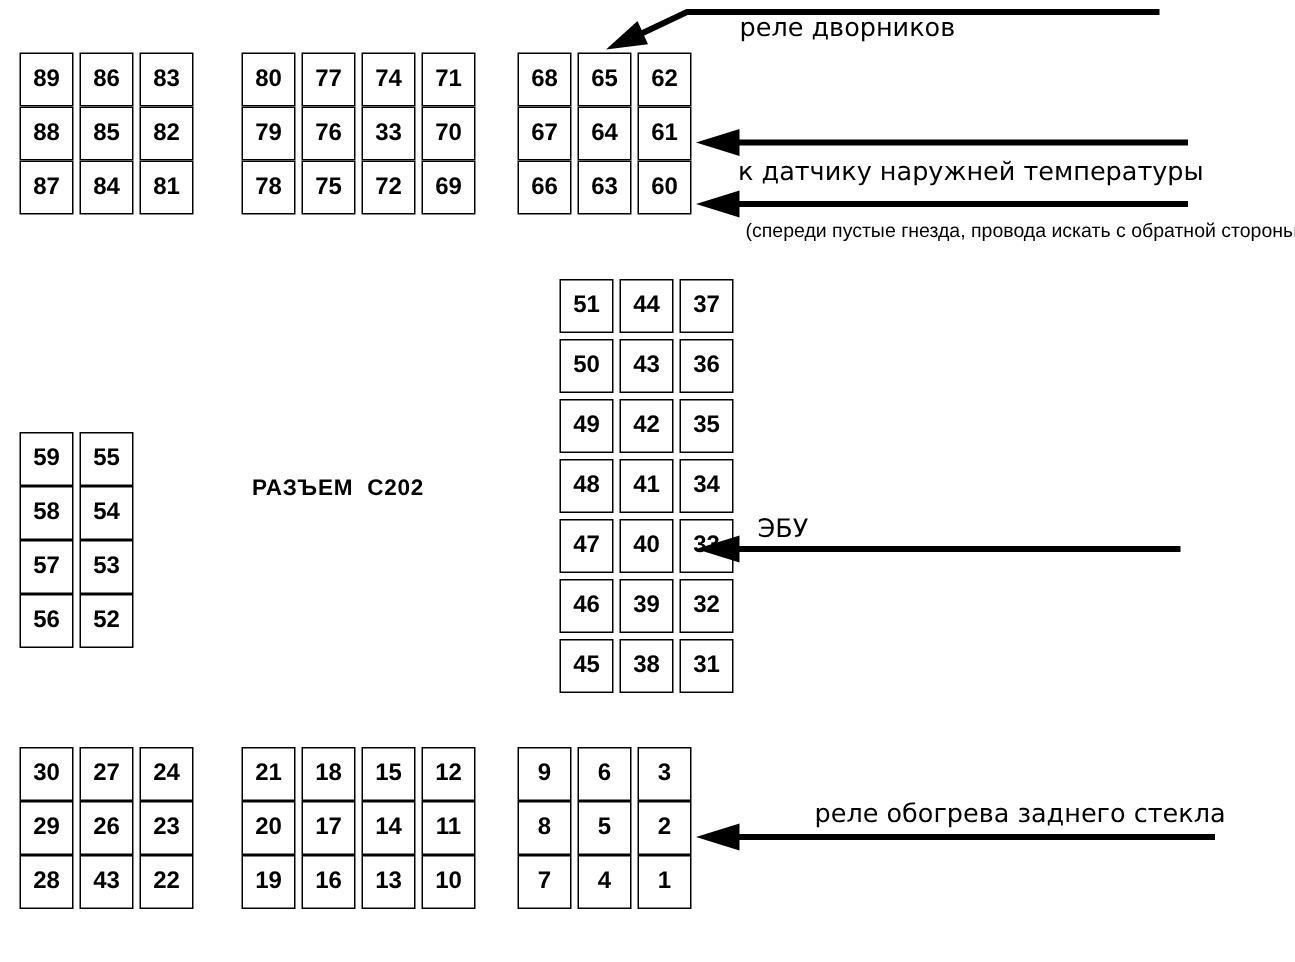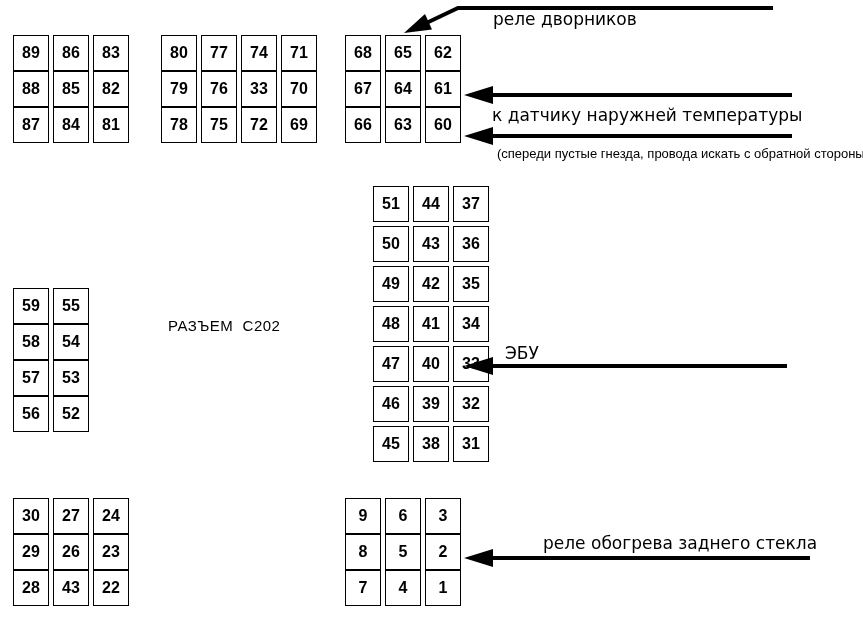--- a/index.html
+++ b/index.html
@@ -30,21 +30,21 @@
   }
   .label{
     position:absolute;
     font-size:17px;
     line-height:20px;
     white-space:nowrap;
   }
   .title{
     position:absolute;
     font-family:"Liberation Sans",sans-serif;
-    font-weight:normal;
+    font-weight:bold;
     font-size:15px;
     letter-spacing:0.5px;
     white-space:pre;
     text-align:right;
   }
   .note{
     position:absolute;
     font-family:"Liberation Sans",sans-serif;
     font-size:13px;
     line-height:16px;
@@ -133,20 +133,34 @@
       <div class="cell">30</div>
       <div class="cell">27</div>
       <div class="cell">24</div>
       <div class="cell">29</div>
       <div class="cell">26</div>
       <div class="cell">23</div>
       <div class="cell">28</div>
       <div class="cell">43</div>
       <div class="cell">22</div>
     </div>
+  <div class="grid gap5" style="left: 161px; top: 498px; grid-template-columns: repeat(4, 36px);">
+      <div class="cell">21</div>
+      <div class="cell">18</div>
+      <div class="cell">15</div>
+      <div class="cell">12</div>
+      <div class="cell">20</div>
+      <div class="cell">17</div>
+      <div class="cell">14</div>
+      <div class="cell">11</div>
+      <div class="cell">19</div>
+      <div class="cell">16</div>
+      <div class="cell">13</div>
+      <div class="cell">10</div>
+    </div>
   <div class="grid gap5" style="left: 345px; top: 498px; grid-template-columns: repeat(3, 36px);">
       <div class="cell">9</div>
       <div class="cell">6</div>
       <div class="cell">3</div>
       <div class="cell">8</div>
       <div class="cell">5</div>
       <div class="cell">2</div>
       <div class="cell">7</div>
       <div class="cell">4</div>
       <div class="cell">1</div>

